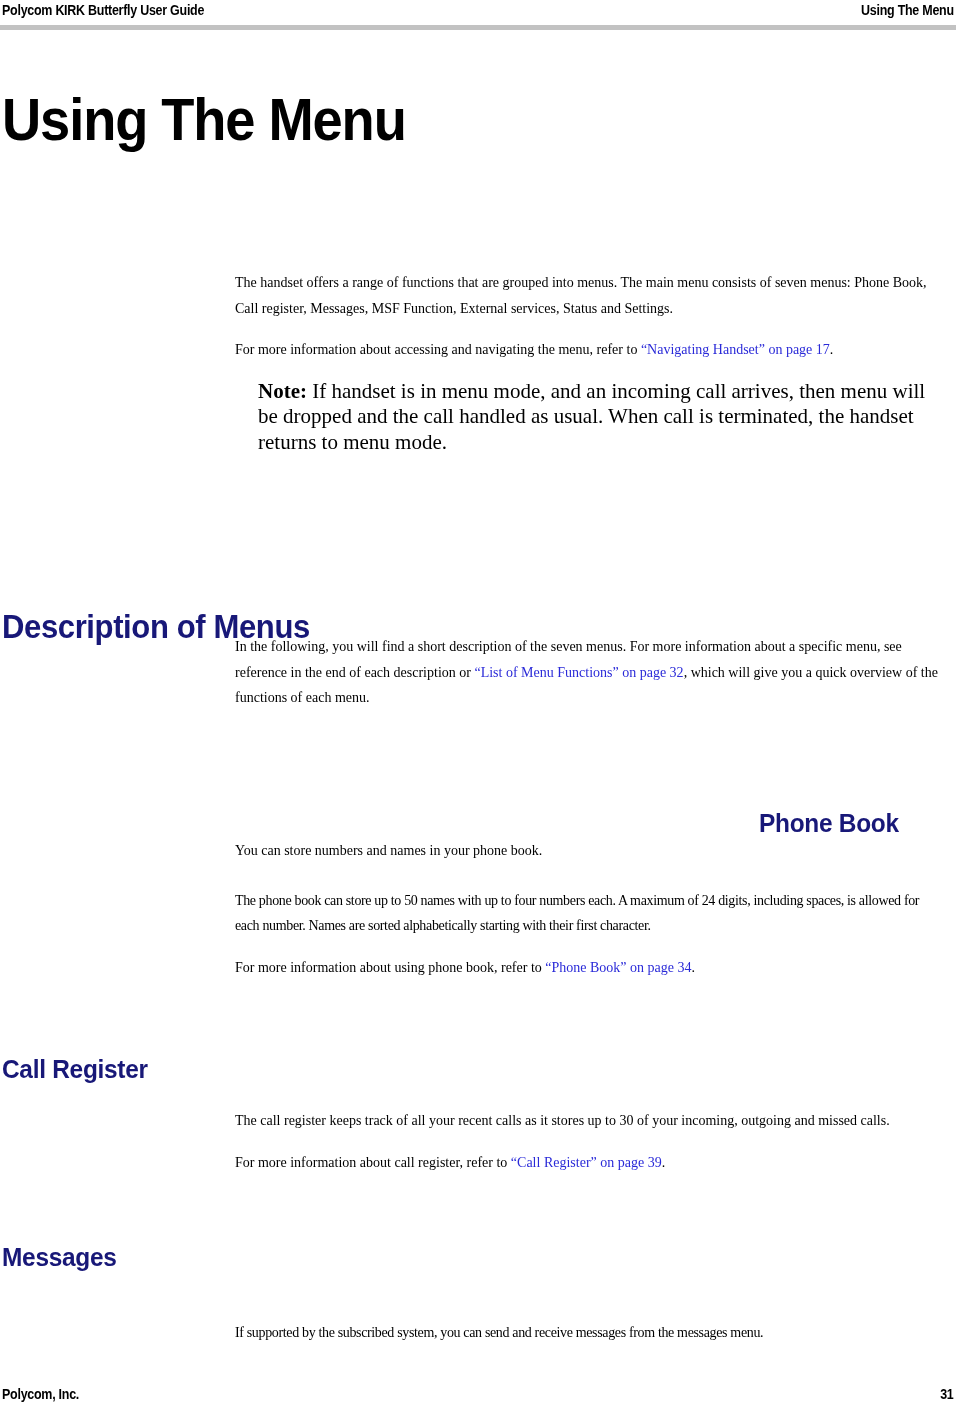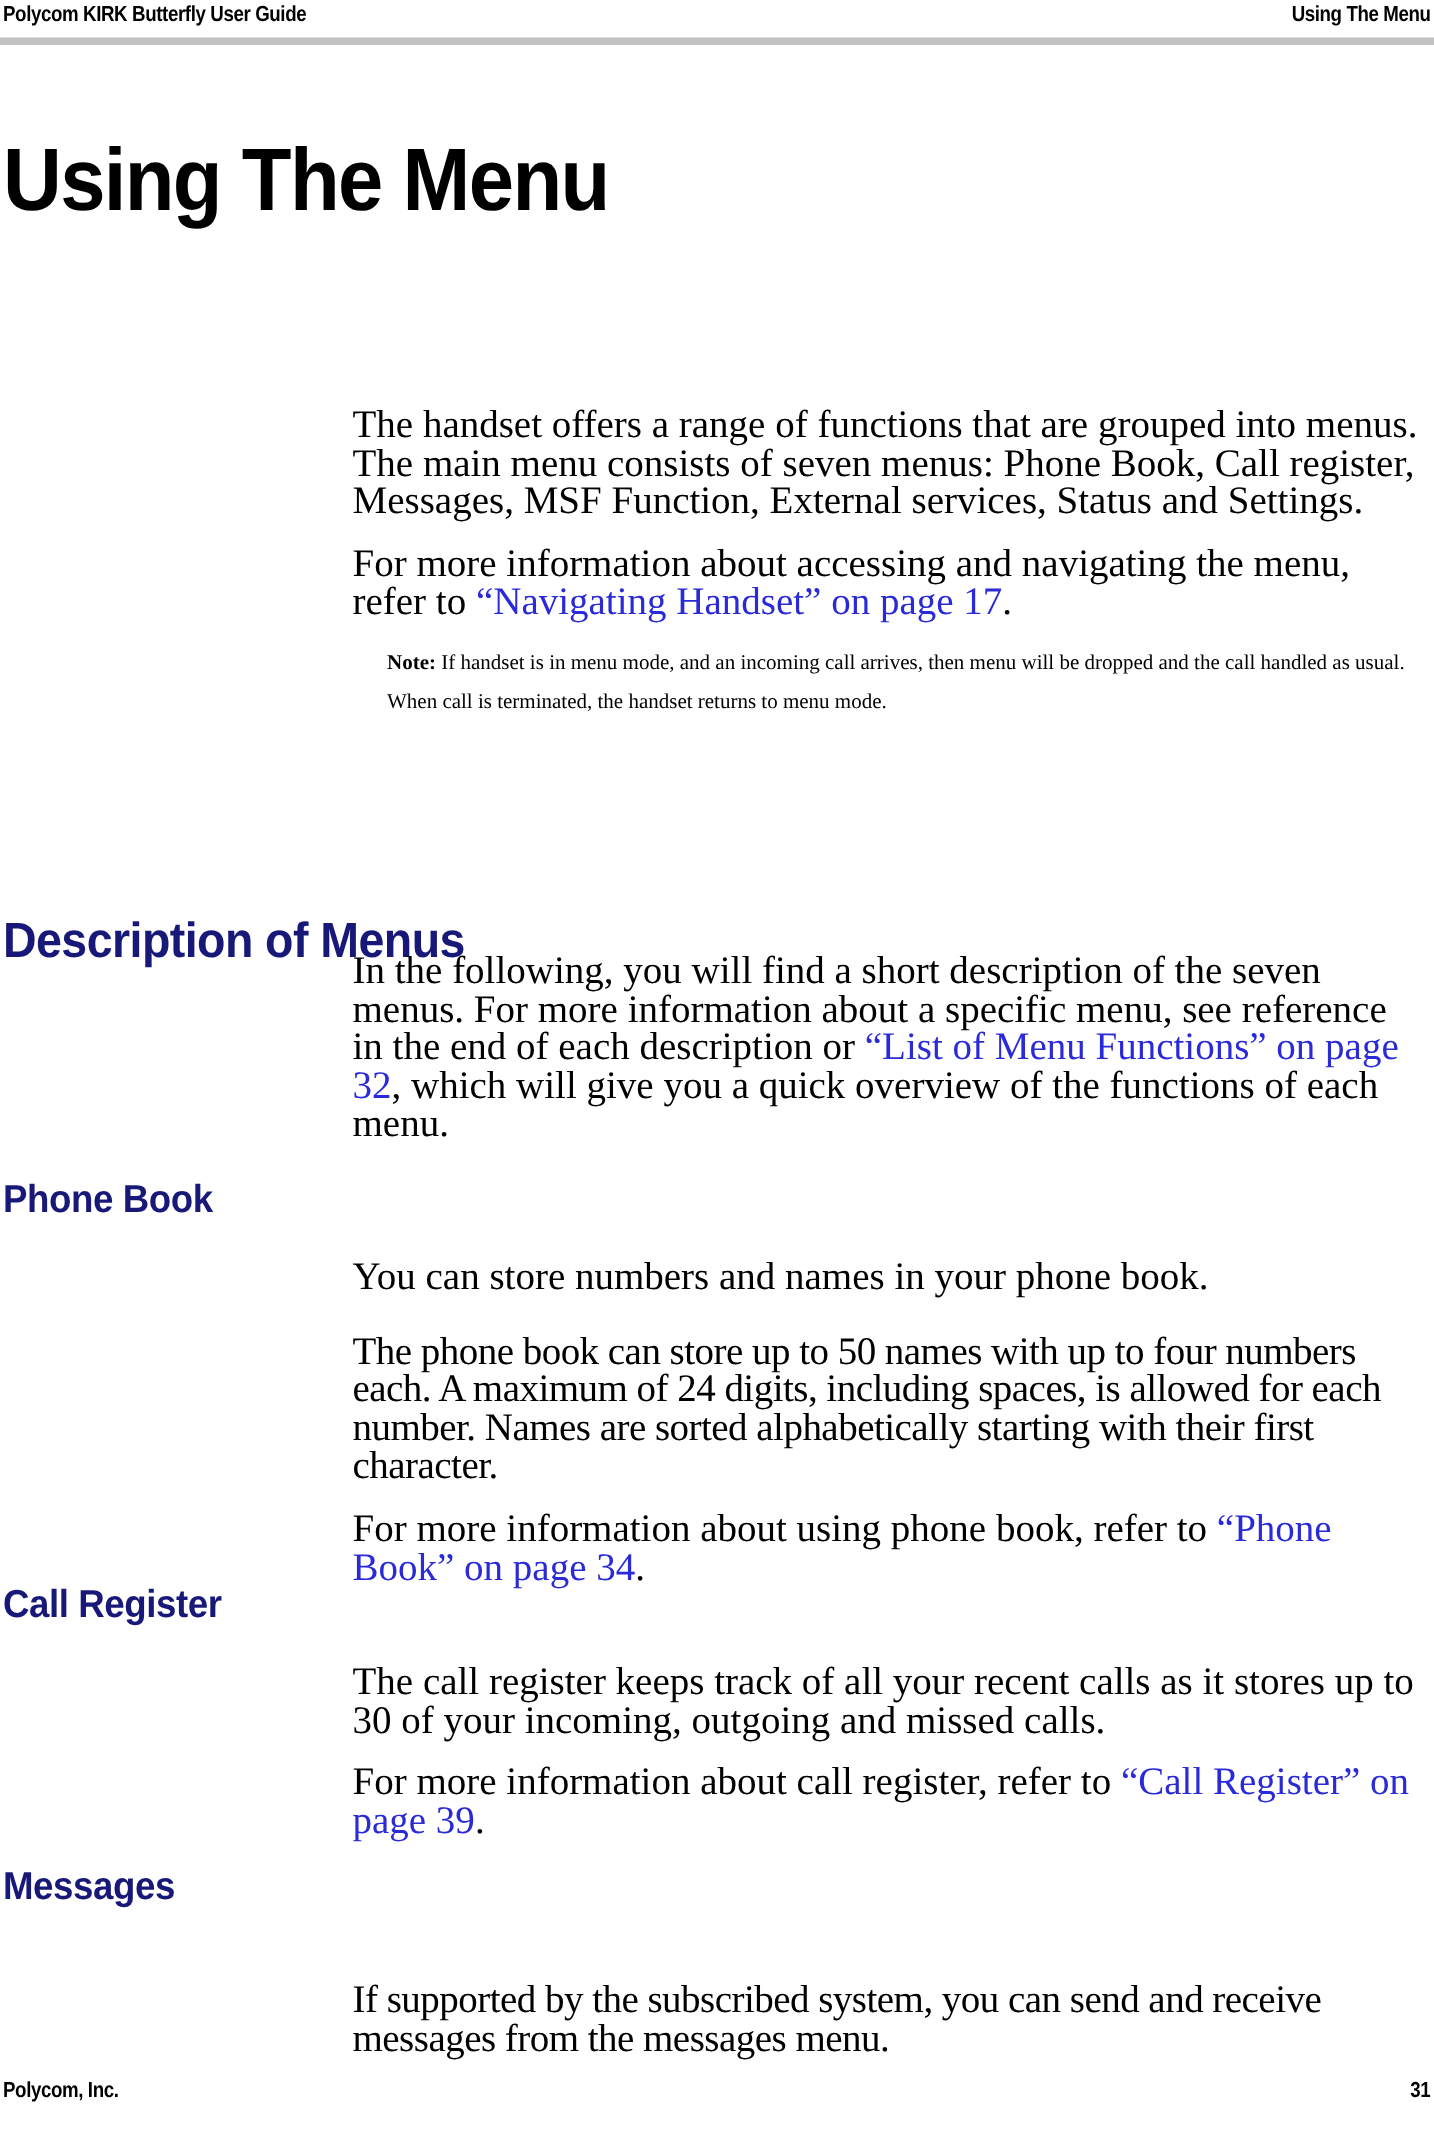--- a/index.html
+++ b/index.html
@@ -69,21 +69,21 @@
     transform-origin: left center;
     white-space: nowrap;
   }
   .body-col {
     margin-left: 235px;
     width: 711px;
   }
 
   p.body {
     margin: 0 0 16px 0;
-    font-size: 26px;
+    font-size: 14px;
     line-height: 25.6px;
     text-align: left;
     color: #000000;
   }
   p.body.tight {
     letter-spacing: -0.35px;
     margin-top: 24px;
   }
   p.body.last { margin-bottom: 0; }
 
@@ -93,21 +93,21 @@
   }
 
   
   .note-block {
     margin: 0 0 16px 0;
     padding-left: 23px;
     width: 688px;
   }
   .note-block p {
     margin: 0;
-    font-size: 14px;
+    font-size: 21px;
     line-height: 25.6px;
   }
   .note-label { font-weight: bold; }
 
   
   .h1-blue {
     margin: 0;
     padding: 0;
     font-family: "Liberation Sans Narrow", "Liberation Sans", sans-serif;
     font-weight: bold;
@@ -190,21 +190,21 @@
       <h2 class="h1-blue">Description of Menus</h2>
     </div>
   </div>
 
   <div class="abs" style="top:604px;">
     <div class="body-col">
       <p class="body last"><span>In the following, you will find a short description of the seven menus. For more information about a specific menu, see reference in the end of each description or </span><a class="xref" href="#" style="text-decoration:none;">“List of Menu Functions” on page 32</a><span>, which will give you a quick overview of the functions of each menu.</span></p>
     </div>
   </div>
 
-  <div class="abs" style="top:756px;">
+  <div class="abs" style="top:780px;text-align:right;">
     <div class="sec-heading-wrap">
       <h3 class="h2-blue">Phone Book</h3>
     </div>
   </div>
 
   <div class="abs" style="top:808px;">
     <div class="body-col">
       <p class="body">You can store numbers and names in your phone book.</p>
       <p class="body tight">The phone book can store up to 50 names with up to four numbers each. A maximum of 24 digits, including spaces, is allowed for each number. Names are sorted alphabetically starting with their first character.</p>
       <p class="body last"><span>For more information about using phone book, refer to </span><a class="xref" href="#" style="text-decoration:none;">“Phone Book” on page 34</a><span>.</span></p>

